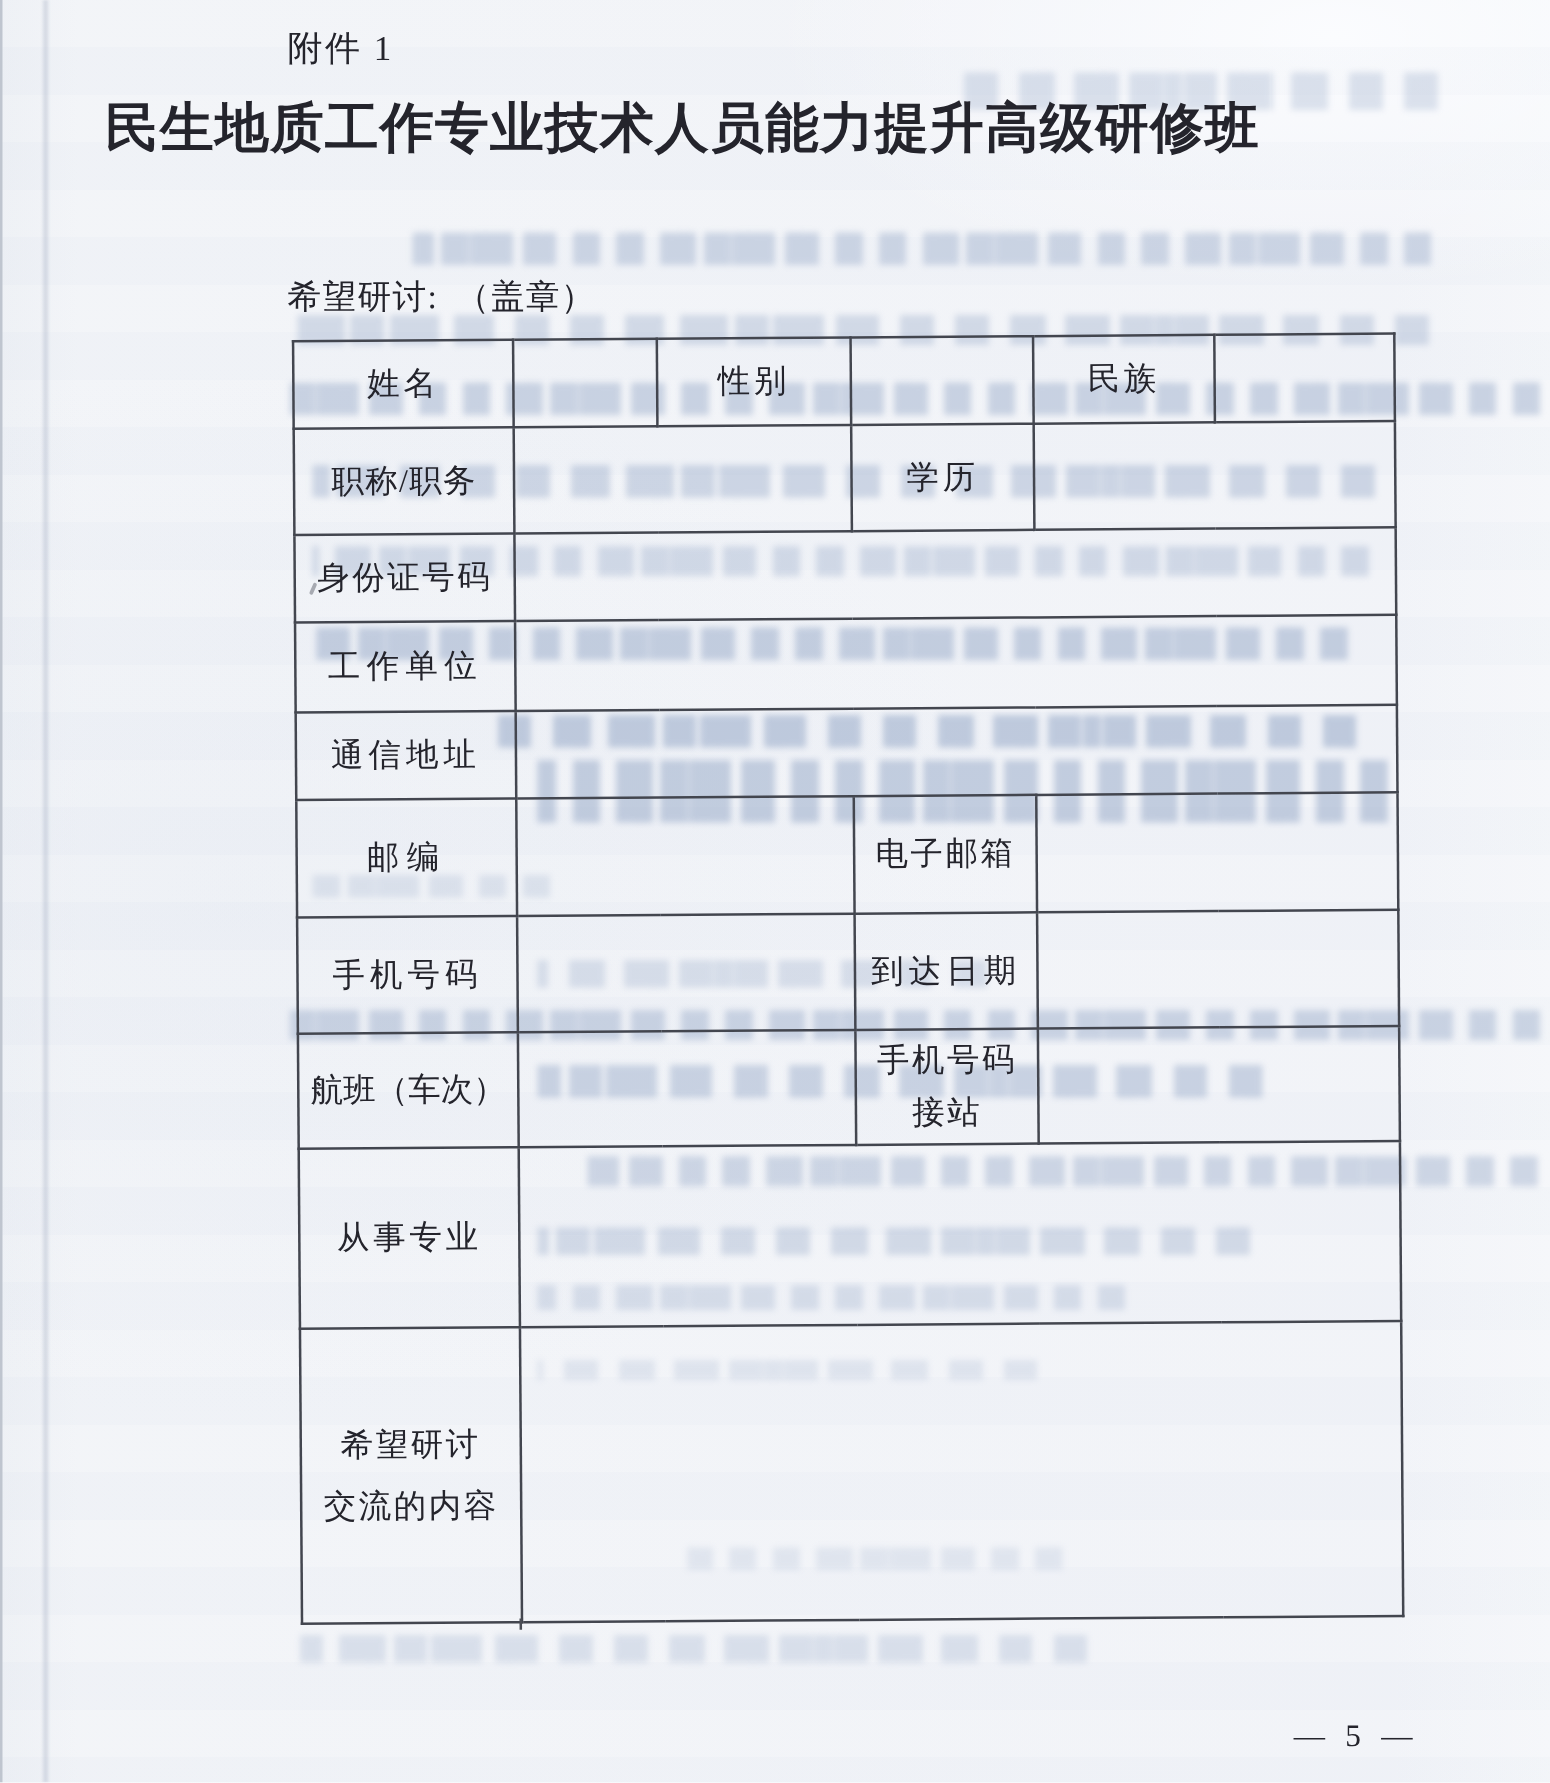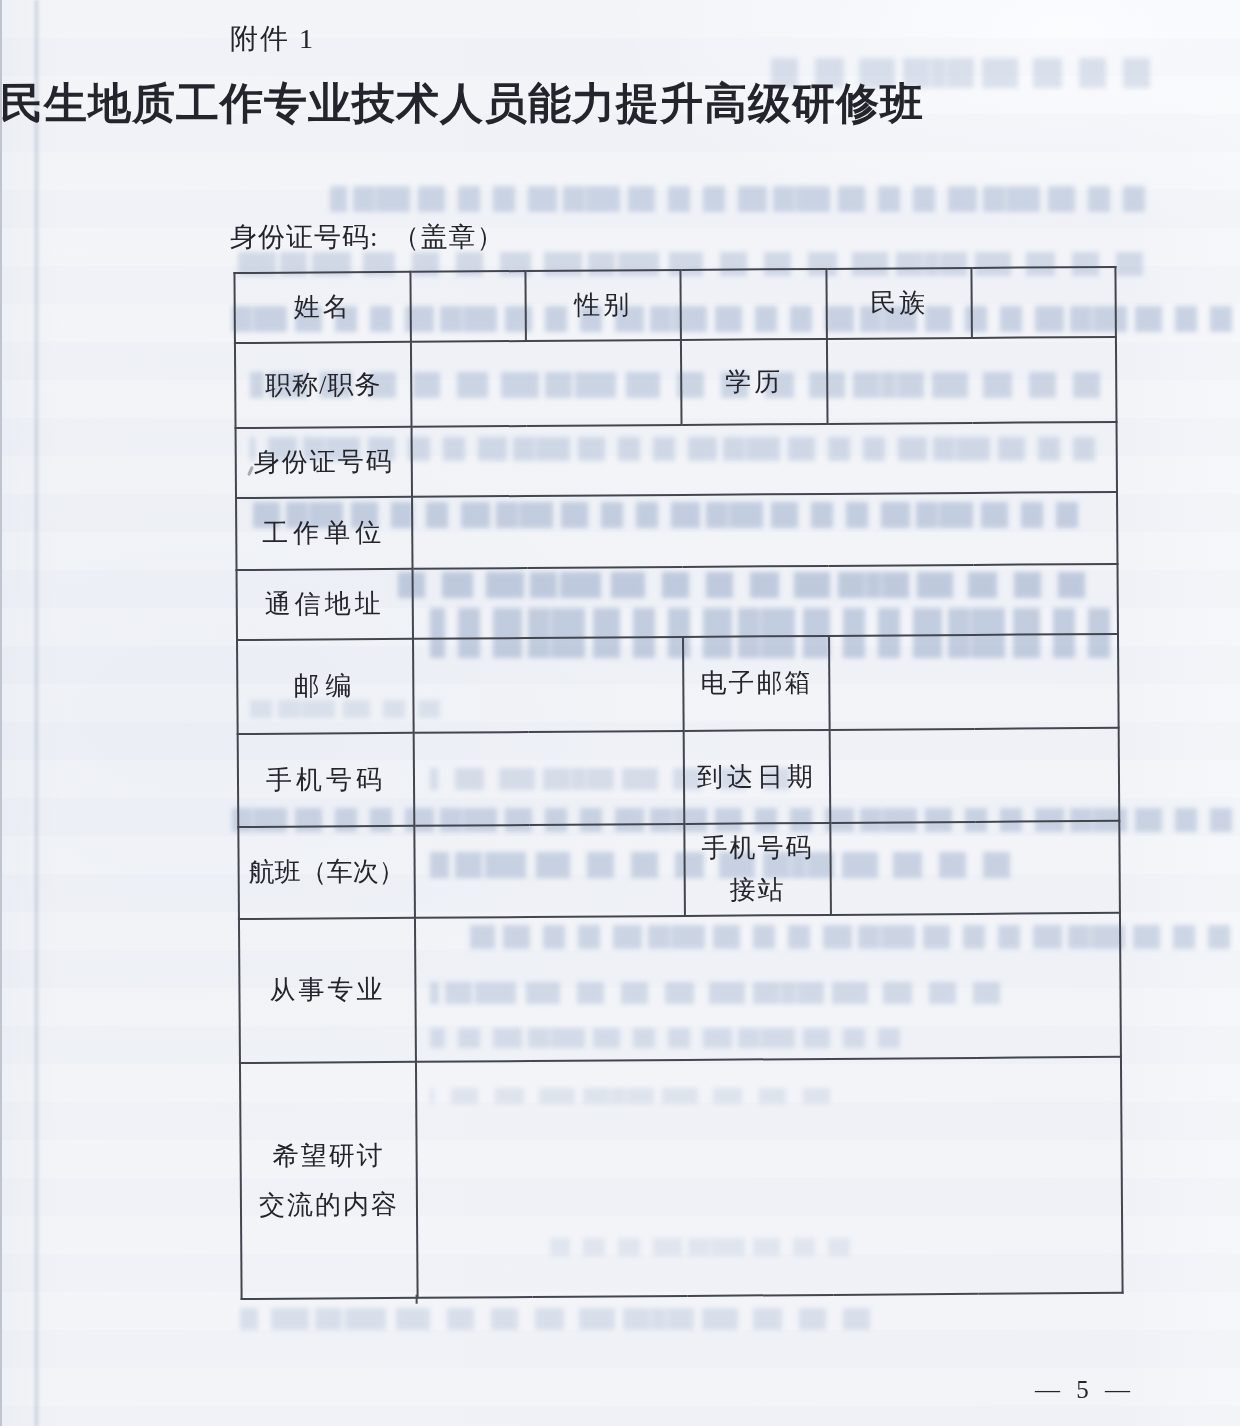--- a/index.html
+++ b/index.html
@@ -25,21 +25,21 @@
   .ghost{position:absolute;color:#8fa3c4;filter:blur(2.5px);transform:scaleX(-1);
     background:
       repeating-linear-gradient(90deg, currentColor 0 22px, transparent 22px 35px),
       repeating-linear-gradient(90deg, currentColor 0 13px, transparent 13px 42px);
   }
   .ghost.g2{background:
       repeating-linear-gradient(90deg, currentColor 0 27px, transparent 27px 44px),
       repeating-linear-gradient(90deg, currentColor 0 15px, transparent 15px 51px);}
   .content{position:absolute;inset:0;z-index:2;}
   .attachment{position:absolute;left:230px;top:20px;font-size:28px;letter-spacing:2px;}
-  .title{position:absolute;left:0;top:82px;width:1092px;
+  .title{position:absolute;left:0;top:82px;width:1092px;text-align:center;
     font-weight:bold;font-size:43px;letter-spacing:1px;line-height:1.0;}
   .title .t2{margin-top:13px;letter-spacing:2px;}
   .unit-line{position:absolute;left:230px;top:219px;font-size:27px;letter-spacing:1px;}
   .unit-line .stamp{margin-left:14px;}
   .skew{position:absolute;inset:0;transform:rotate(-0.4deg);transform-origin:672px 780px;}
   table.form{
     position:absolute;left:237px;top:269px;width:881px;height:1026px;
     border-collapse:collapse;table-layout:fixed;
   }
   table.form td{
@@ -82,21 +82,21 @@
 <div class="ghost g2" style="left:240px;top:1308px;width:630px;height:22px;opacity:.26;"></div>
 
 <div class="content">
   <div class="attachment">附件 1</div>
 
   <div class="title">
     <div class="t1">民生地质工作专业技术人员能力提升高级研修班</div>
   </div>
 
   <div class="unit-line">
-    <span>身份证号码:</span><span class="stamp">（盖章）</span>
+    <span>希望研讨:</span><span class="stamp">（盖章）</span>
   </div>
 
   <div class="skew">
     <table class="form">
       <colgroup>
         <col style="width:176px">
           <col style="width:115px">
           <col style="width:155px">
         <col style="width:146px">
           <col style="width:145px">

